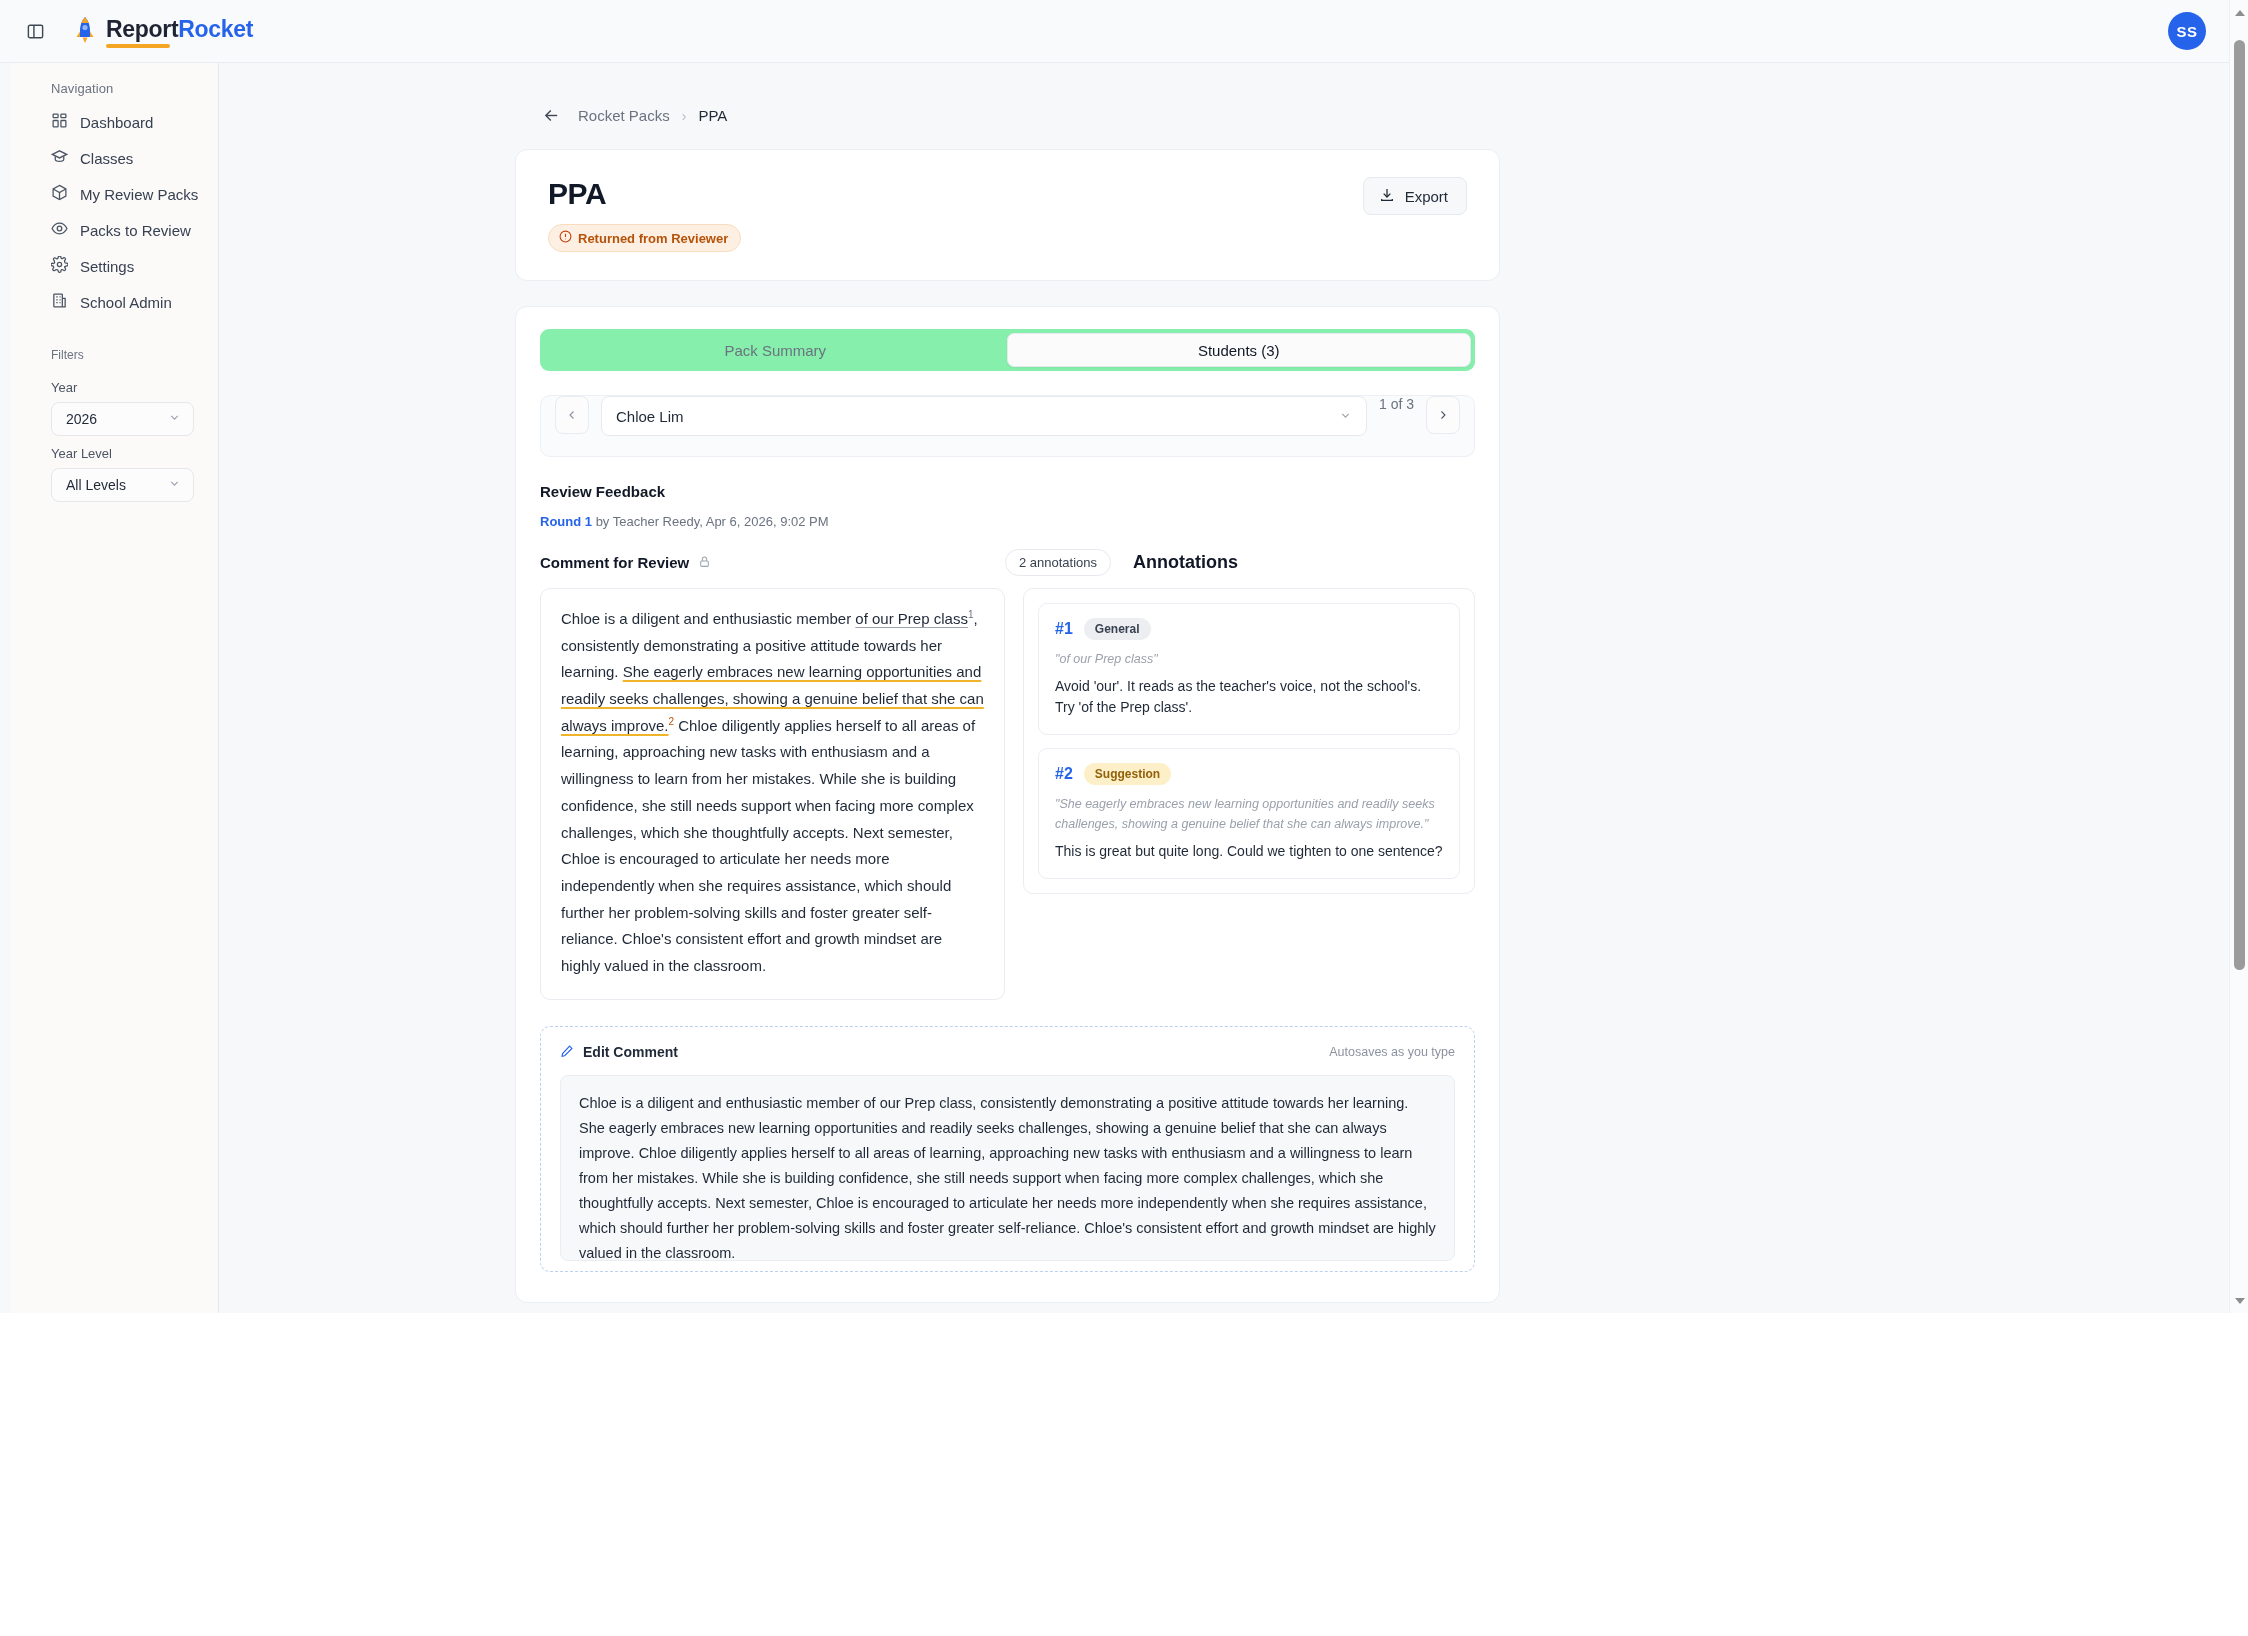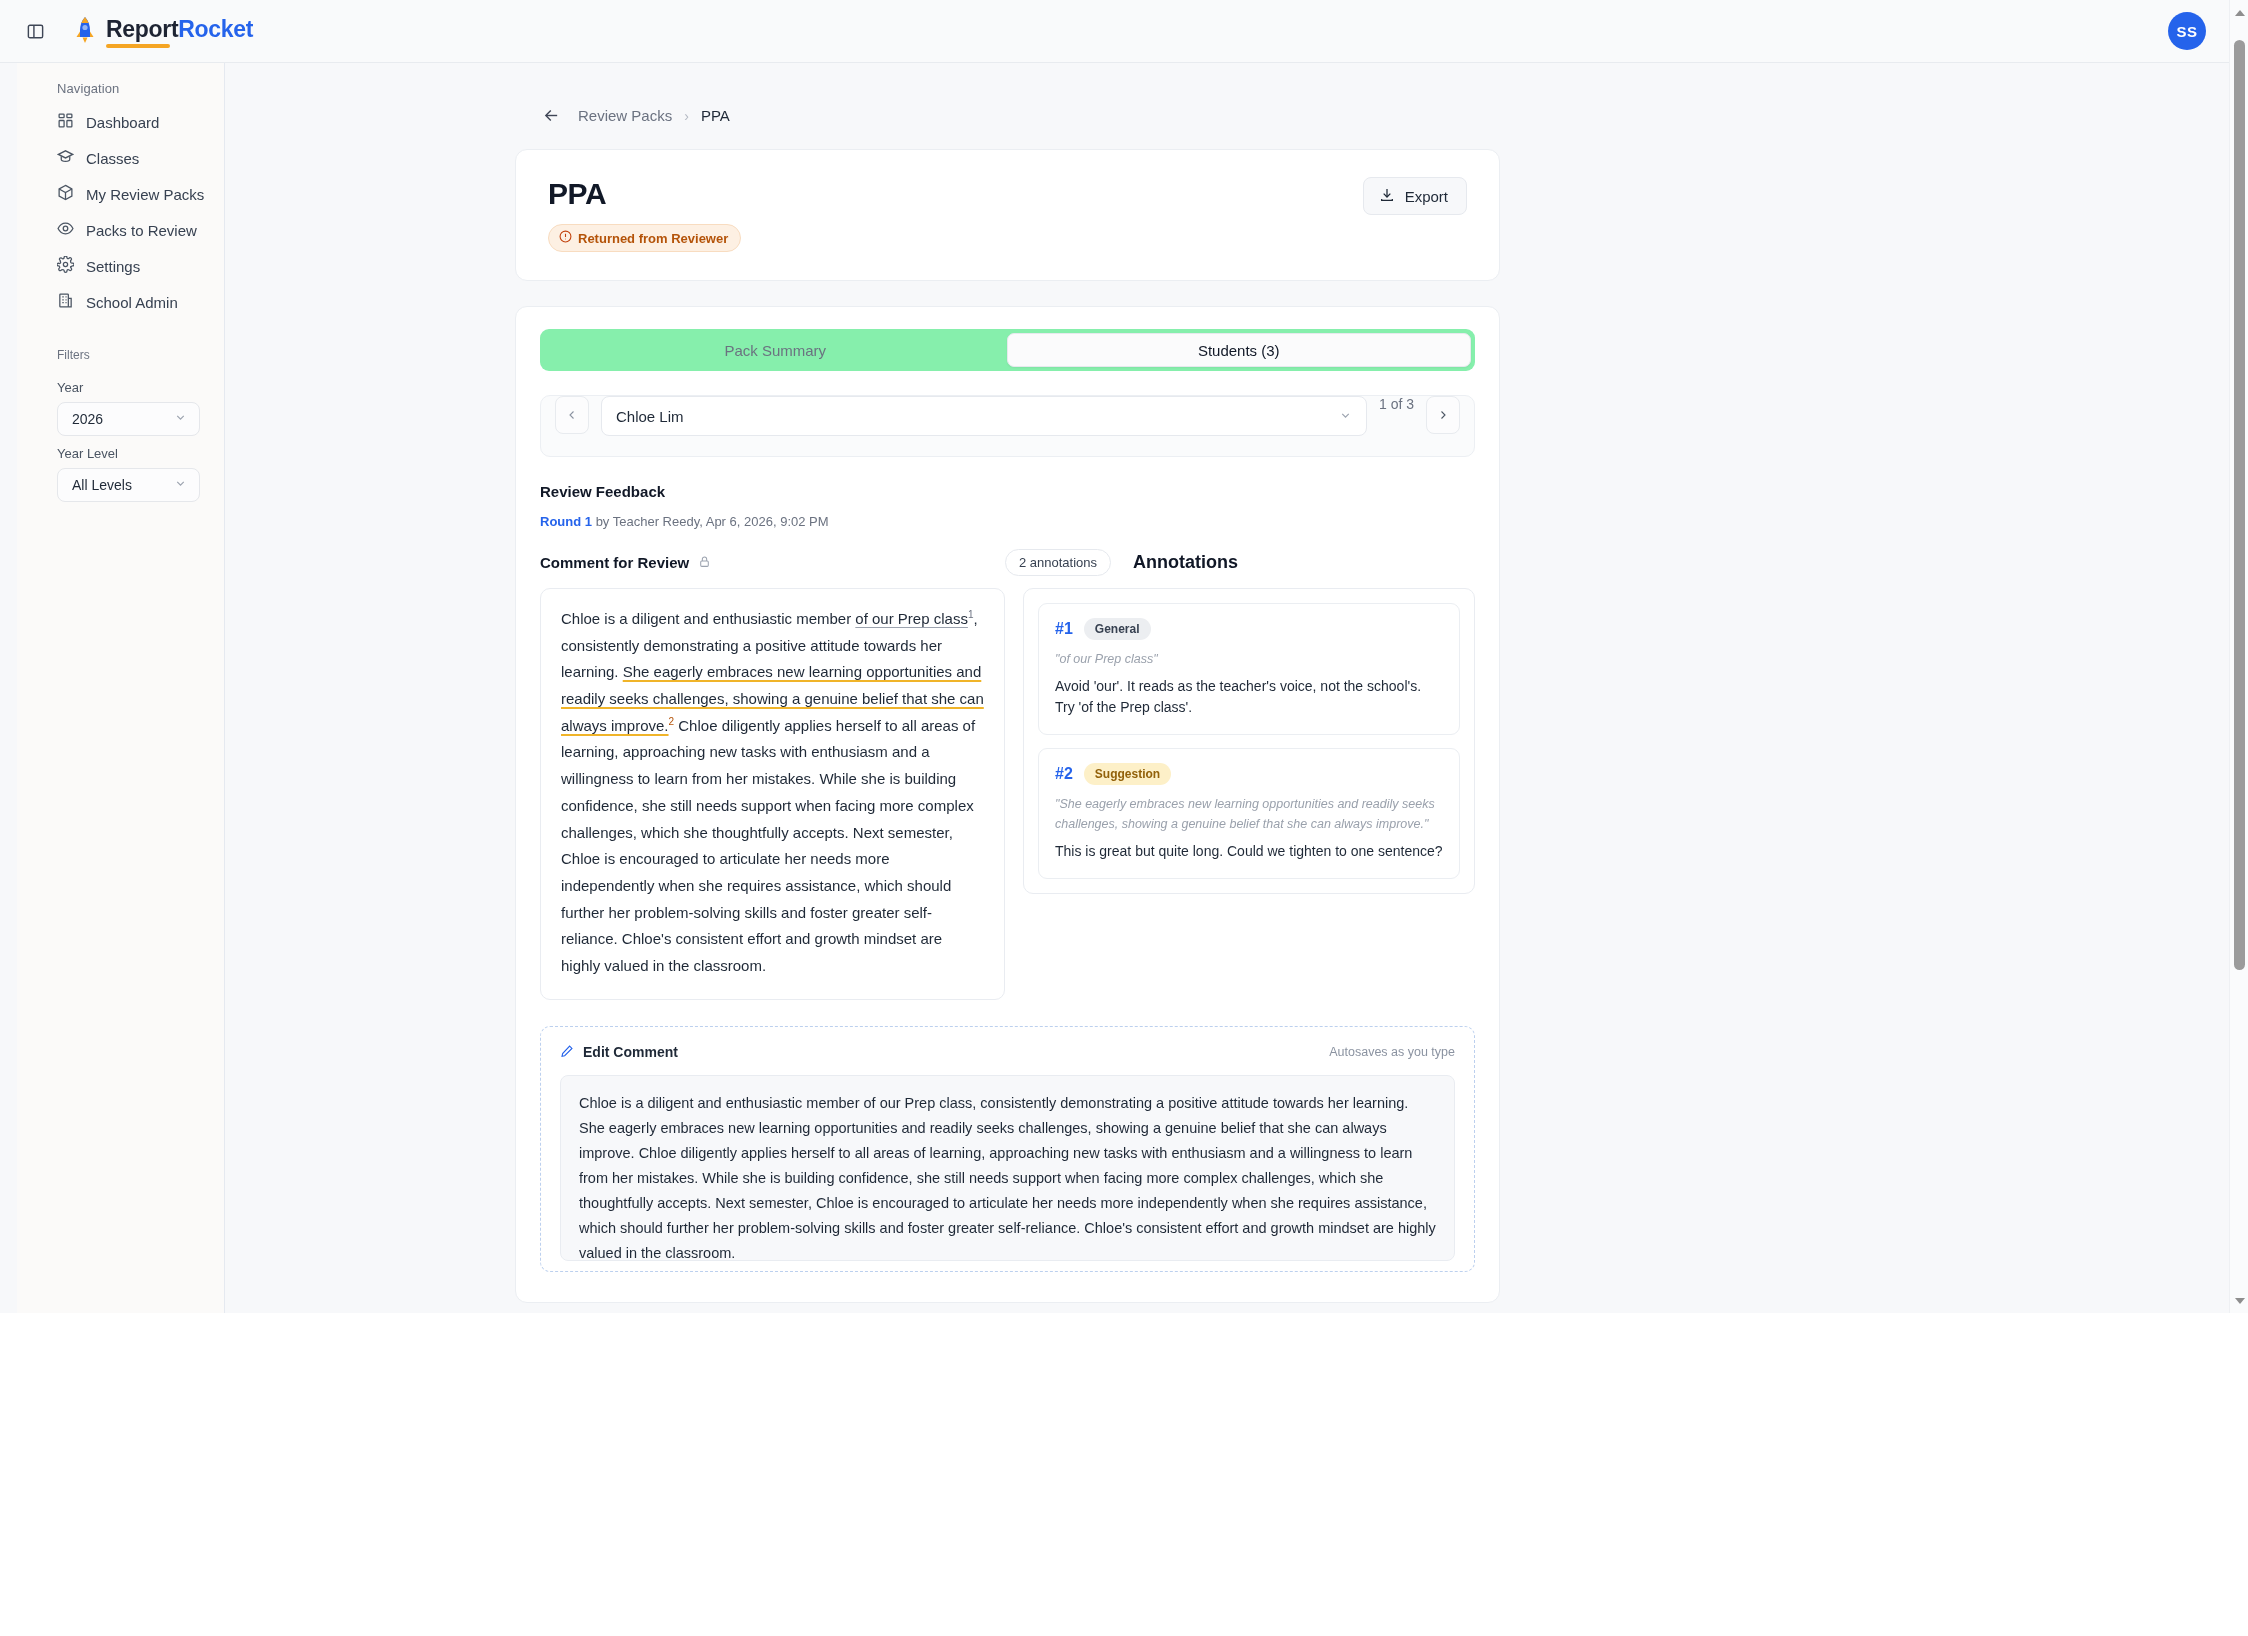--- a/index.html
+++ b/index.html
@@ -51,21 +51,21 @@
     position: absolute; right: 42px; top: 12px;
     width: 38px; height: 38px; border-radius: 50%;
     background: #2563eb; color: #fff;
     font-size: 15px; font-weight: 700;
     display: flex; align-items: center; justify-content: center;
     letter-spacing: 0.4px; cursor: pointer;
   }
 
   
   .sidebar {
-    position: absolute; top: 63px; left: 17px;
+    position: absolute; top: 63px; left: 11px;
     width: 208px; height: 1250px;
     background: #fbfaf9;
     border-right: 1px solid #e5e9f0;
     padding: 18px 0 0 16px;
   }
   .side-label {
     font-size: 13px; color: #6b7280; font-weight: 400;
     padding: 0 0 8px 24px; letter-spacing: 0.1px;
   }
   .nav-item {
@@ -466,21 +466,21 @@
   <div class="main">
     <div class="content">
 
       <div class="breadcrumb">
         <span class="bc-back">
           <svg width="17" height="17" viewBox="0 0 24 24" fill="none" stroke="#3f4656" stroke-width="2">
             <line x1="20" y1="12" x2="5" y2="12"></line>
               <polyline points="11 19 4 12 11 5"></polyline>
           </svg>
         </span>
-        <span class="bc-link">Review Packs</span>
+        <span class="bc-link">Rocket Packs</span>
         <span class="bc-sep">›</span>
         <span class="bc-current">PPA</span>
       </div>
 
       <div class="card title-card">
         <div class="page-title">PPA</div>
         <div class="badge-status">
           <span>
             <svg width="13" height="13" viewBox="0 0 24 24" fill="none" stroke="#c2410c" stroke-width="2">
               <circle cx="12" cy="12" r="10"></circle>

